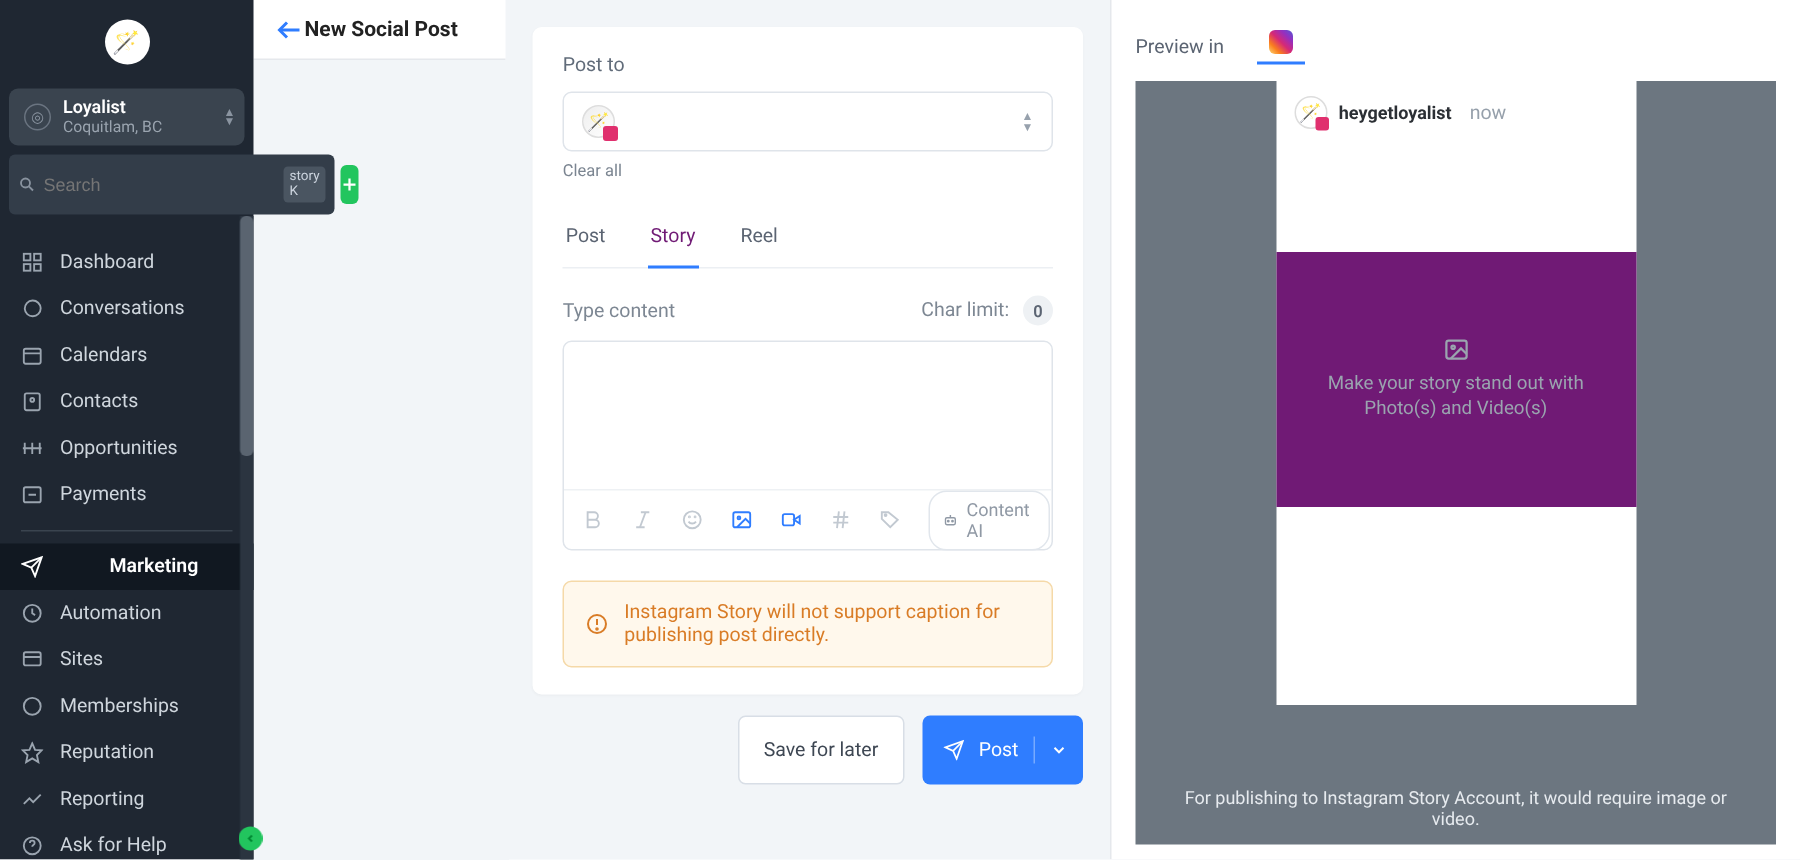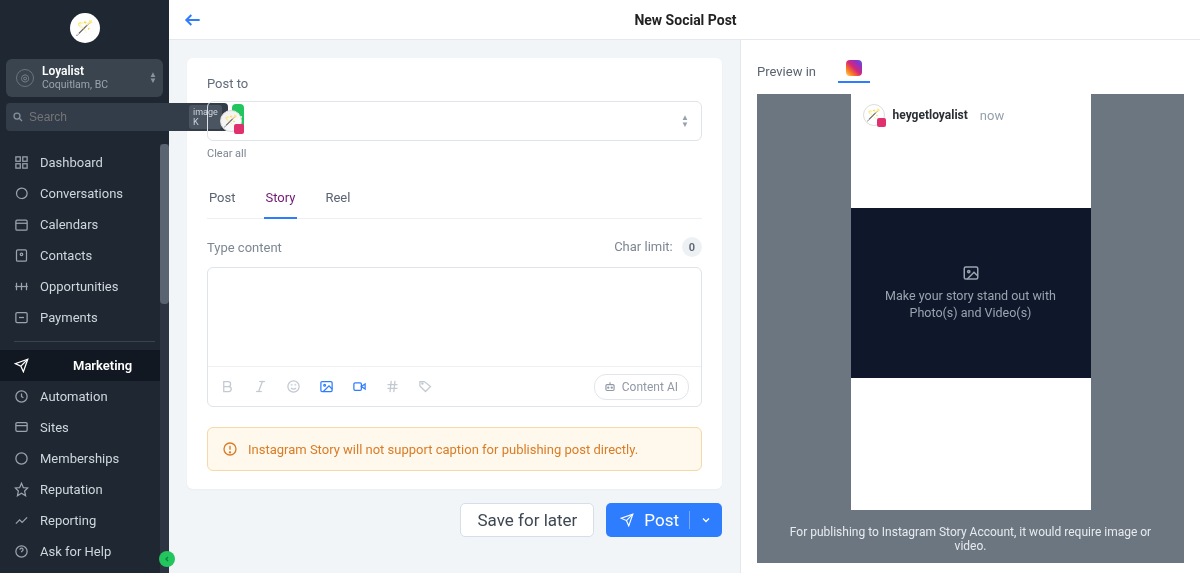--- a/index.html
+++ b/index.html
@@ -10,37 +10,37 @@
   .sidebar { width: 169px; background: #1f2732; color: #d0d5dd; display: flex; flex-direction: column; position: relative; }
   .logo-row { height: 55px; display: flex; align-items: center; justify-content: center; }
   .logo-circle { width: 30px; height: 30px; border-radius: 50%; background: #fff; display: flex; align-items: center; justify-content: center; font-size: 15px; }
   .org-row { margin: 4px 6px 6px; background: #3a444f; border-radius: 6px; padding: 6px 10px; display: flex; align-items: center; gap: 8px; position: relative; }
   .org-icon { width: 18px; height: 18px; border-radius: 50%; border: 1px solid #6a7480; display:flex; align-items:center; justify-content:center; font-size:10px; color:#8a94a0; }
   .org-text { display:flex; flex-direction:column; line-height:1.15; }
   .org-name { color:#fff; font-size:12px; font-weight:600; }
   .org-loc { color:#9aa4af; font-size:10.5px; }
   .org-chevrons { position:absolute; right:6px; top:50%; transform:translateY(-50%); display:flex; flex-direction:column; font-size:8px; color:#8a94a0; line-height:6px; }
   .search-row { margin: 0 6px 6px; display:flex; align-items:center; gap:4px; }
-  .search-box { flex:1; background:#333d49; border-radius:4px; height:28px; display:flex; align-items:center; padding:0 6px; color:#88929e; gap:5px; position:relative; }
+  .search-box { flex:1; background:#333d49; border-radius:4px; height:40px; display:flex; align-items:center; padding:0 6px; color:#88929e; gap:5px; position:relative; }
   .search-box input { background:transparent; border:none; outline:none; color:#ccc; font-size:12px; flex:1; }
   .kshort { background:#4a5561; color:#ccd4de; font-size:9px; border-radius:3px; padding:2px 4px; }
   .plus-btn { width:22px; height:26px; background:#22c55e; border-radius:4px; display:flex; align-items:center; justify-content:center; color:#fff; cursor:pointer; }
 
   .nav-scroll { flex:1; overflow-y:auto; padding-top:10px; }
   .nav-item { display:flex; align-items:center; gap:10px; padding:8px 12px; color:#cfd6dd; font-size:13px; cursor:pointer; }
   .nav-item.active { background:#111821; color:#fff; font-weight:600;gap:43px; }
   .nav-icon { width:18px; display:flex; justify-content:center; color:#9aa4af; }
   .nav-item.active .nav-icon { color:#fff; }
   .nav-sep { height:1px; background:#3a444f; margin:8px 14px; }
   .collapse-dot { position:absolute; bottom:6px; right:-6px; width:16px; height:16px; border-radius:50%; background:#22c55e; display:flex; align-items:center; justify-content:center; color:#0a2; font-size:10px; z-index:5; }
   .side-scrollbar { position:absolute; right:0; top:144px; bottom:0; width:9px; background:#2b3440; }
   .side-thumb { position:absolute; right:0; top:0; width:9px; height:160px; background:#5a6470; border-radius:4px; }
 
   
-  .main { flex:1; display:flex; flex-direction:column; background:#f2f5f8; }
+  .main { flex:1; display:flex; flex-direction:row; background:#f2f5f8; }
   .topbar { height:40px; background:#fff; display:flex; align-items:center; padding:0 14px; border-bottom:1px solid #e5e8ec; }
   .back { color:#2f7dff; font-size:18px; cursor:pointer; }
   .title { flex:1; text-align:center; font-weight:700; font-size:14px; color:#222; padding-right:18px; }
 
   .workspace { flex:1; display:flex; overflow:hidden; }
 
   
   .compose-col { flex:1; padding:18px 18px 10px; overflow-y:auto; }
   .card { background:#fff; border-radius:6px; padding:18px 20px 18px; box-shadow:0 1px 2px rgba(0,0,0,.03); }
 
@@ -62,21 +62,21 @@
   .toolbar { position:absolute; bottom:0; left:0; right:0; height:40px; border-top:1px solid #eef1f4; display:flex; align-items:center; padding:0 12px; gap:18px; }
   .tb-icon { color:#c2c9d1; cursor:pointer; display:flex; }
   .tb-icon.on { color:#2f7dff; }
   .tb-right { margin-left:auto; display:flex; align-items:center; gap:8px; }
   .content-ai { border:1px solid #e1e6ec; color:#9099a5; font-size:12px; padding:5px 10px 5px 8px; border-radius:12px; display:flex; align-items:center; gap:5px; cursor:pointer; }
 
   .warn { margin-top:20px; border:1px solid #f5d9a8; background:#fff8ec; color:#d97c26; border-radius:6px; padding:13px 14px; display:flex; align-items:center; gap:10px; font-size:13px; }
   .warn-icon { color:#d97c26; }
 
   .actions-row { display:flex; justify-content:flex-end; gap:12px; margin-top:14px; }
-  .btn { border-radius:5px; font-size:17px; height:34px; display:inline-flex; align-items:center; justify-content:center; cursor:pointer; padding:0 16px; }
+  .btn { border-radius:5px; font-size:13px; height:46px; display:inline-flex; align-items:center; justify-content:center; cursor:pointer; padding:0 16px; }
   .btn-outline { background:#fff; border:1px solid #d8dee6; color:#3e4753; }
   .btn-primary { background:#2f7dff; color:#fff; display:flex; gap:10px; padding:0 10px 0 14px; }
   .btn-primary .send-ic { }
   .btn-primary .split { width:1px; height:18px; background:rgba(255,255,255,.35); }
   .btn-primary .chev { }
 
   
   .preview-col { width:460px; background:#fff; border-left:1px solid #e5e8ec; padding:18px 16px 10px 16px; display:flex; flex-direction:column; }
   .prev-head { display:flex; align-items:center; gap:30px; height:26px; }
   .prev-label { color:#5b6472; font-size:13px; }
@@ -84,21 +84,21 @@
   .ig-tab::after { content:""; position:absolute; bottom:0; left:-8px; right:-8px; height:2px; background:#2f7dff; }
   .ig-ic { width:16px; height:16px; border-radius:4px; background:linear-gradient(45deg,#feda75,#fa7e1e,#d62976,#962fbf,#4f5bd5); display:block; }
 
   .prev-stage { flex:1; background:#6c7680; margin-top:10px; display:flex; justify-content:center; padding-top:0; position:relative; }
   .phone { width:240px; background:#fff; margin-top:0; display:flex; flex-direction:column; height:416px; }
   .phone-head { display:flex; align-items:center; gap:8px; padding:10px 12px; }
   .avatar { width:22px; height:22px; border-radius:50%; background:#fff; border:1px solid #ddd; position:relative; display:flex; align-items:center; justify-content:center; font-size:12px; }
   .avatar::after { content:""; position:absolute; right:-2px; bottom:-2px; width:9px; height:9px; background:#e0306e; border-radius:2px; }
   .uname { font-weight:700; font-size:12px; color:#2b2f34; }
   .time { font-size:13px; color:#96a0ab; margin-left:4px; }
-  .story-body { background:#0f172a; flex:0 0 170px; display:flex; flex-direction:column; align-items:center; justify-content:center; text-align:center; padding:0 18px; color:#9aa4af; margin-top:72px; }
+  .story-body { background:#701a75; flex:0 0 170px; display:flex; flex-direction:column; align-items:center; justify-content:center; text-align:center; padding:0 18px; color:#9aa4af; margin-top:72px; }
   .story-body .ph-ic { margin-bottom:6px; }
   .story-hint { font-size:12.5px; line-height:1.35; }
   .prev-note { color:#e7ebef; font-size:12px; text-align:center; padding:18px 28px 4px; }
 
   svg { display:block; }
 </style>
 </head>
 <body>
 
 <aside class="sidebar">
@@ -120,21 +120,21 @@
 
   <div class="search-row">
     <div class="search-box">
       <span>
         <svg width="12" height="12" viewBox="0 0 24 24" fill="none" stroke="#88929e" stroke-width="2.5">
             <circle cx="10" cy="10" r="6"></circle>
             <line x1="20" y1="20" x2="14.5" y2="14.5"></line>
           </svg>
       </span>
       <input placeholder="Search" style="">
-      <span class="kshort">image K</span>
+      <span class="kshort">story K</span>
     </div>
     <div class="plus-btn">
       <svg width="12" height="12" viewBox="0 0 24 24" fill="none" stroke="#fff" stroke-width="3">
           <line x1="12" y1="4" x2="12" y2="20"></line>
           <line x1="4" y1="12" x2="20" y2="12"></line>
         </svg>
     </div>
   </div>
 
   <div class="nav-scroll">

